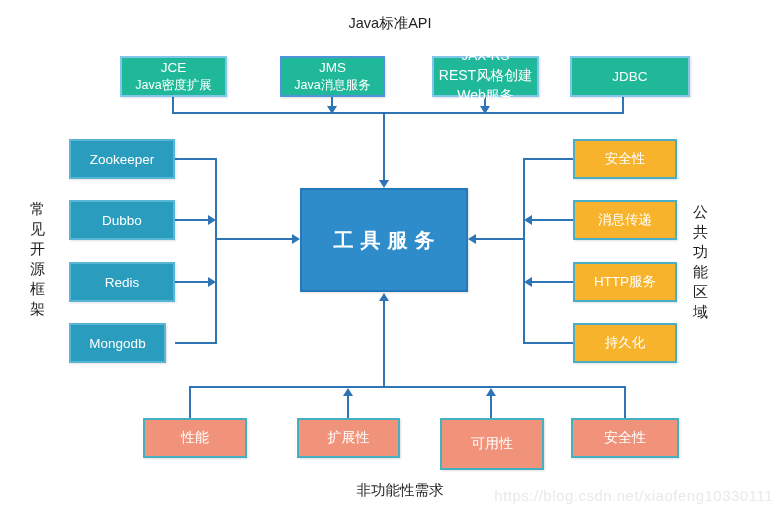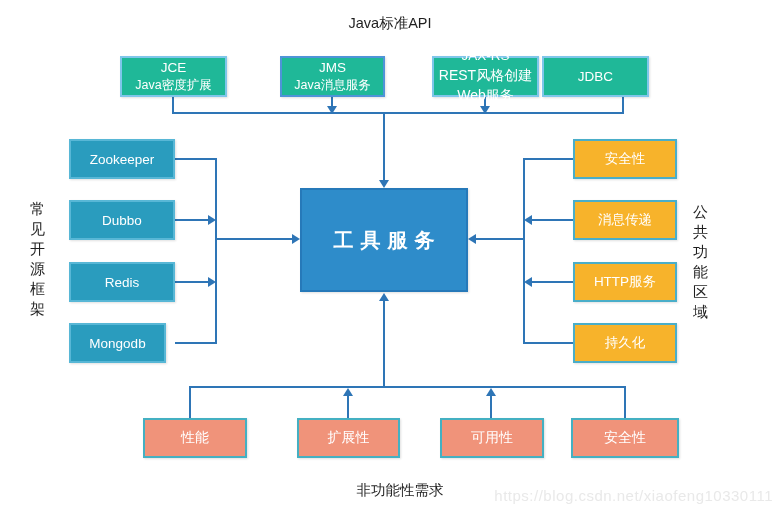--- a/index.html
+++ b/index.html
@@ -102,21 +102,21 @@
     <span class="t2">Java密度扩展</span>
   </div>
   <div class="box green jms" style="left:280px;top:56px;width:105px;height:41px;">
     <span class="t1">JMS</span>
     <span class="t2">Java消息服务</span>
   </div>
   <div class="box green" style="left:432px;top:56px;width:107px;height:41px;">
     <span class="t1">JAX-RS</span>
     <span class="t2 xs">REST风格创建Web服务</span>
   </div>
-  <div class="box green" style="left:542px;top:56px;width:107px;height:41px;">
+  <div class="box green" style="left:570px;top:56px;width:120px;height:41px;">
     <span class="t1">JDBC</span>
   </div>
 
   <div class="vtext" style="left:29px;top:199px;">常见开源框架</div>
 
   <div class="box teal side-label" style="left:69px;top:139px;width:106px;height:40px;">
     <span>Zookeeper</span>
   </div>
   <div class="box teal side-label" style="left:69px;top:200px;width:106px;height:40px;">
     <span>Dubbo</span>
@@ -146,21 +146,21 @@
   </div>
 
   <div class="vtext" style="left:692px;top:202px;">公共功能区域</div>
 
   <div class="box salmon bottom-label-box" style="left:143px;top:418px;width:104px;height:40px;">
     <span>性能</span>
   </div>
   <div class="box salmon bottom-label-box" style="left:297px;top:418px;width:103px;height:40px;">
     <span>扩展性</span>
   </div>
-  <div class="box salmon bottom-label-box" style="left:440px;top:418px;width:104px;height:40px;">
+  <div class="box salmon bottom-label-box" style="left:440px;top:418px;width:104px;height:52px;">
     <span>可用性</span>
   </div>
   <div class="box salmon bottom-label-box" style="left:571px;top:418px;width:108px;height:40px;">
     <span>安全性</span>
   </div>
 
   <div class="caption" style="top:481px;left:10px;">非功能性需求</div>
 
   <div class="watermark">https://blog.csdn.net/xiaofeng10330111</div>
 

